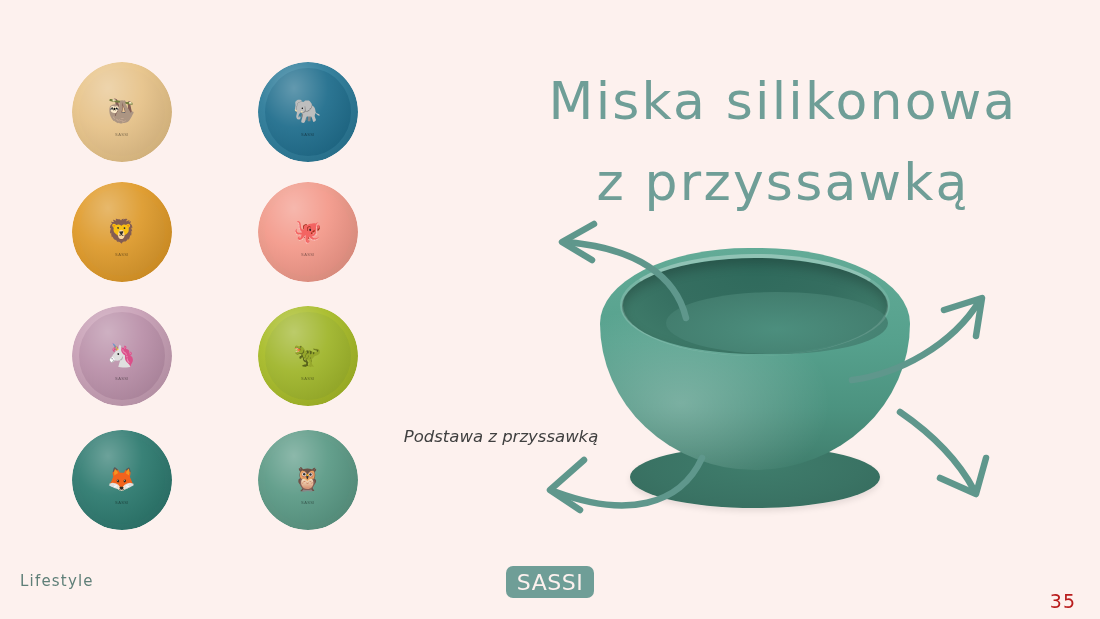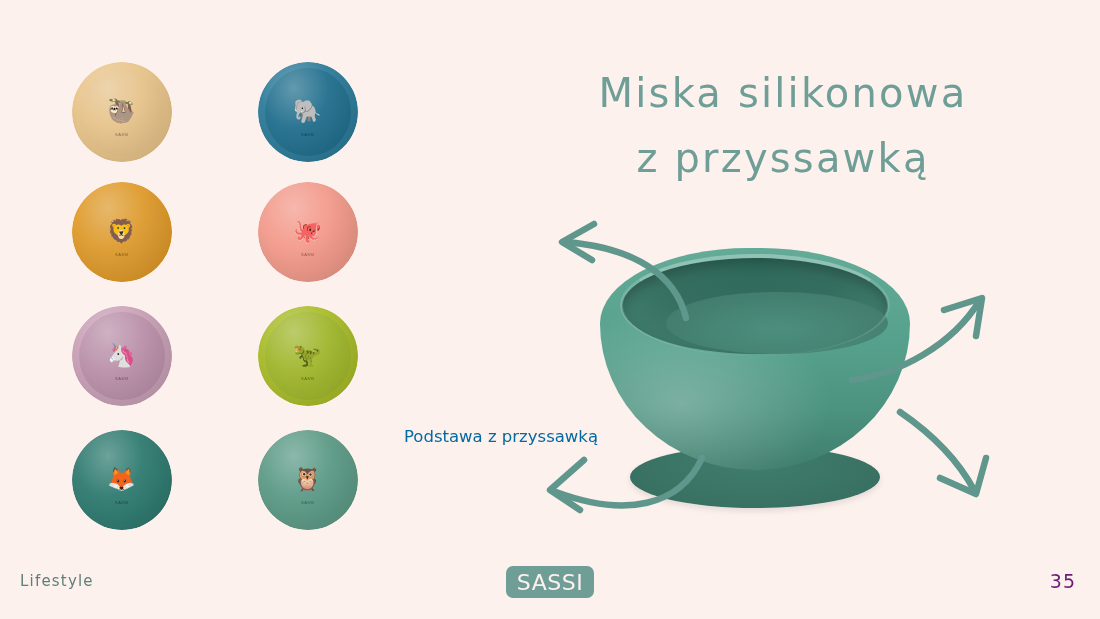--- a/index.html
+++ b/index.html
@@ -42,21 +42,21 @@
     position:absolute; left:50%; top:70%;
     transform:translateX(-50%);
     font-size:4px; letter-spacing:.4px;
     opacity:.45;
   }
 
   
   .title {
     position:absolute; left:548px; top:68px; width:470px;
     color:#6f9e97;
-    font-size:40px; line-height:1.28;
+    font-size:52px; line-height:1.28;
     letter-spacing:2.2px;
     text-align:center;
     font-family:"DejaVu Sans", sans-serif;
     font-weight:500;
   }
   .title .l2 { display:block;margin-top:14px; }
 
   
   .bowl-wrap { position:absolute; left:600px; top:248px; width:310px; height:260px; }
   .bowl-base {
@@ -120,22 +120,22 @@
     position:absolute; left:506px; top:566px;
     width:88px; height:32px; border-radius:7px;
     background:#6f9e97;
     display:flex; align-items:center; justify-content:center;
   }
   .logo span {
     color:#fdf1ee; font-size:22px; letter-spacing:.5px; font-weight:400;
     font-family:"DejaVu Sans", sans-serif;
   }
   .page-num {
-    position:absolute; right:24px; top:570px;
-    color:#701a75; font-size:19px; letter-spacing:1px;
+    position:absolute; right:24px; top:590px;
+    color:#b91c1c; font-size:19px; letter-spacing:1px;
     font-family:"DejaVu Sans", sans-serif;
   }
 </style>
 </head>
 <body style="background: rgb(253, 241, 238);">
 
 <div id="stage">
 
   <div class="thumb-grid">
     <div class="thumb" style="left:6px;  top:6px;">
@@ -226,21 +226,21 @@
     <path class="head" d="M54 12 L20 42 L50 62" style="stroke: rgb(95, 151, 140);"></path>
   </svg>
 
   <svg class="arrow" style="left:896px; top:404px; width:130px; height:96px;" viewBox="0 0 130 96">
     <path d="M4 8 C 36 30, 62 56, 78 86" style="stroke: rgb(95, 151, 140);"></path>
     <path class="head" d="M44 74 L80 90 L90 54" style="stroke: rgb(95, 151, 140);"></path>
   </svg>
 
 
 
-  <div class="anno anno-base" style="color: #0369a1;">
+  <div class="anno anno-base" style="color: #404040; font-style: italic;">
     <div>Podstawa z przyssawką</div>
   </div>
 
   <div class="anno anno-pvc" style="color: rgb(111, 111, 111);">
   </div>
 
   <div class="footer-left">Lifestyle</div>
 
   <div class="logo" style="background: rgb(111, 158, 151);">
     <span>SASSI</span>

